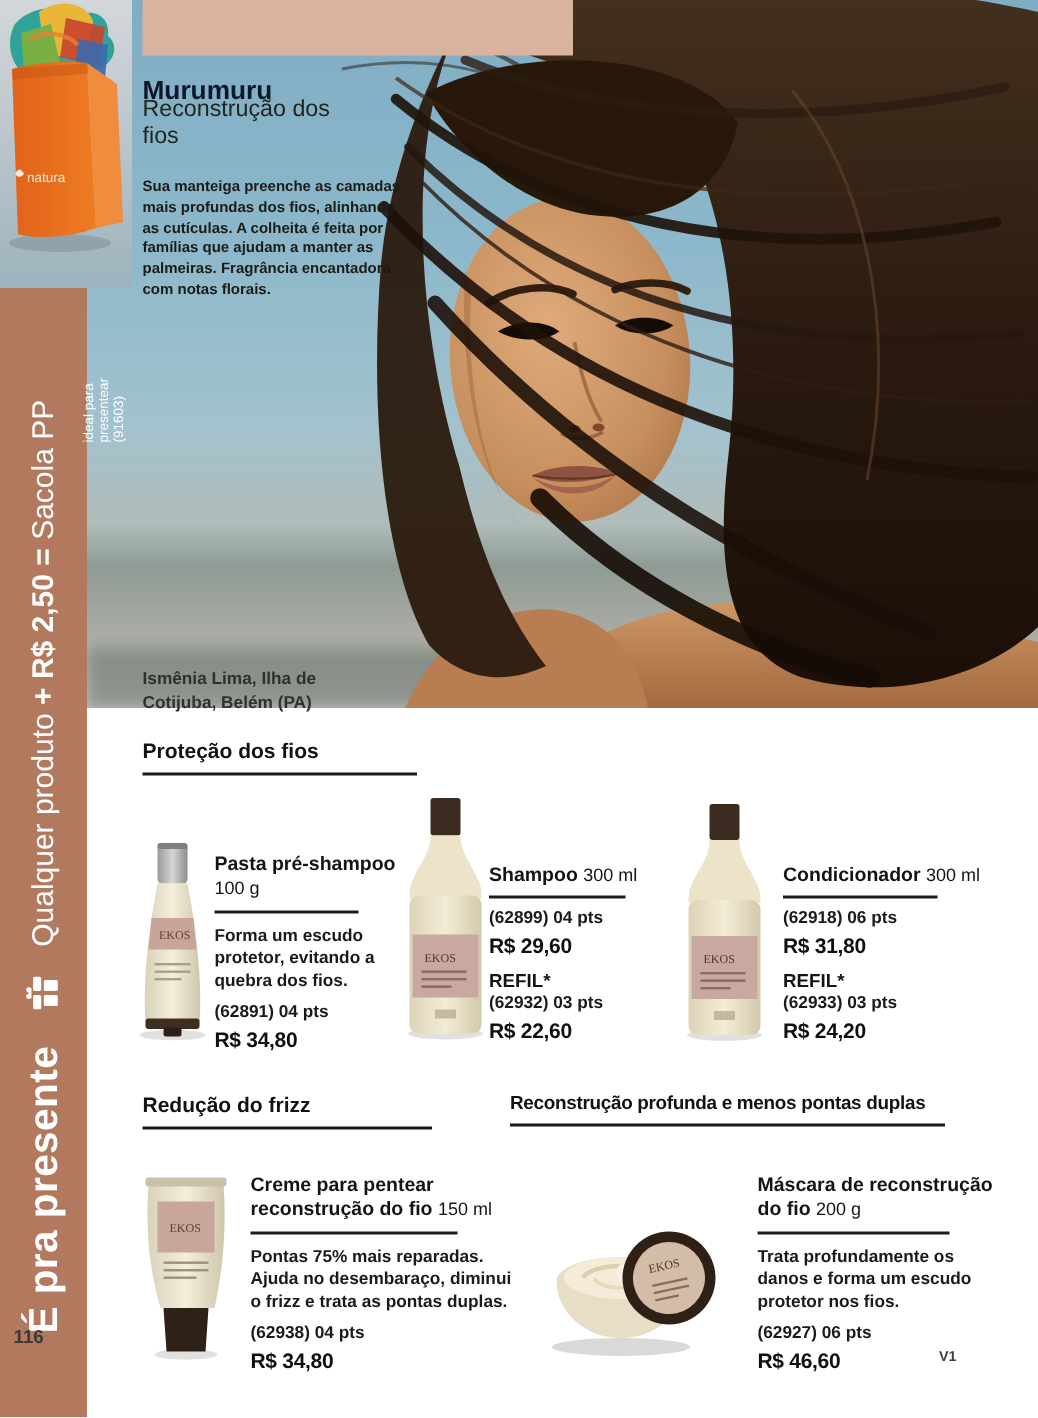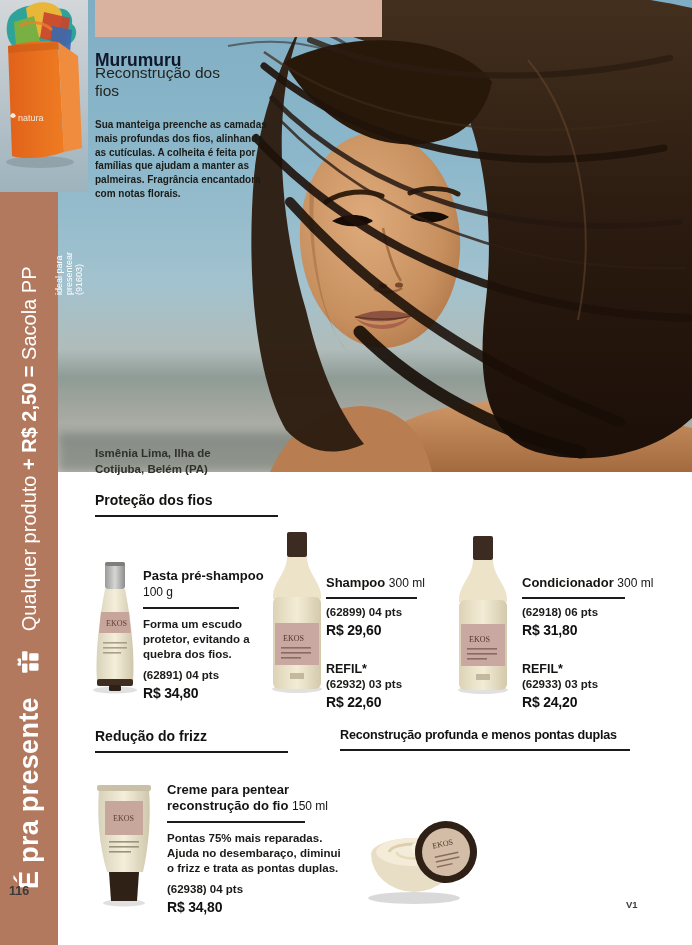--- a/index.html
+++ b/index.html
@@ -46,21 +46,21 @@
   .pimg{position:absolute;}
   .pcard{position:absolute;}
   .p-head{font-size:13px;font-weight:700;line-height:1.25;color:#141412;}
   .nowrap .p-head{white-space:nowrap;}
   .p-size{font-weight:400;font-size:12px;}
   .p-div{border-bottom:2px solid #1c1c1a;margin-top:6px;}
   .p-desc{font-size:11.5px;font-weight:700;line-height:1.32;margin-top:8px;color:#1a1a18;}
   .p-code{font-size:11.5px;font-weight:700;margin-top:7px;color:#1a1a18;}
   .p-code2{font-size:11.5px;font-weight:700;margin-top:2px;color:#1a1a18;}
   .p-price{font-size:14px;font-weight:700;margin-top:4px;letter-spacing:-.2px;color:#101010;}
-  .p-refil{font-size:12.5px;font-weight:700;margin-top:24px;color:#141412;}
+  .p-refil{font-size:12.5px;font-weight:700;margin-top:9px;color:#141412;}
 
   .version{position:absolute;left:626px;top:899px;font-size:9.5px;font-weight:700;color:#3c3c3a;}
 </style>
 </head>
 <body>
 
 <div class="page">
 
   <div class="hero-photo">
     <svg width="634" height="472" viewBox="0 0 634 472" preserveAspectRatio="none">
@@ -315,16 +315,23 @@
         <circle cx="88" cy="58" r="31" fill="#2e2014"></circle>
         <circle cx="88" cy="58" r="24" fill="#d3bda6"></circle>
         <text x="76" y="52" font-family="Liberation Serif, serif" font-size="8" fill="#53382c">EKOS</text>
         <rect x="76" y="60" width="24" height="1.5" fill="#8a6b5f"></rect>
         <rect x="76" y="65" width="24" height="1.5" fill="#8a6b5f"></rect>
         <rect x="76" y="70" width="16" height="1.5" fill="#8a6b5f"></rect>
       </g>
     </svg>
   </div>
 
+  <div class="pcard" style="left:505px;top:782px;width:160px">
+    <div class="p-head"><span>Máscara de reconstrução do fio</span> <span class="p-size">200 g</span></div>
+    <div class="p-div" style="width:128px"></div>
+    <div class="p-desc">Trata profundamente os danos e forma um escudo protetor nos fios.</div>
+    <div class="p-code">(62927) 06 pts</div>
+    <div class="p-price">R$ 46,60</div>
+  </div>
 
   <div class="version">V1</div>
 
 </div>
 
 </body></html>

